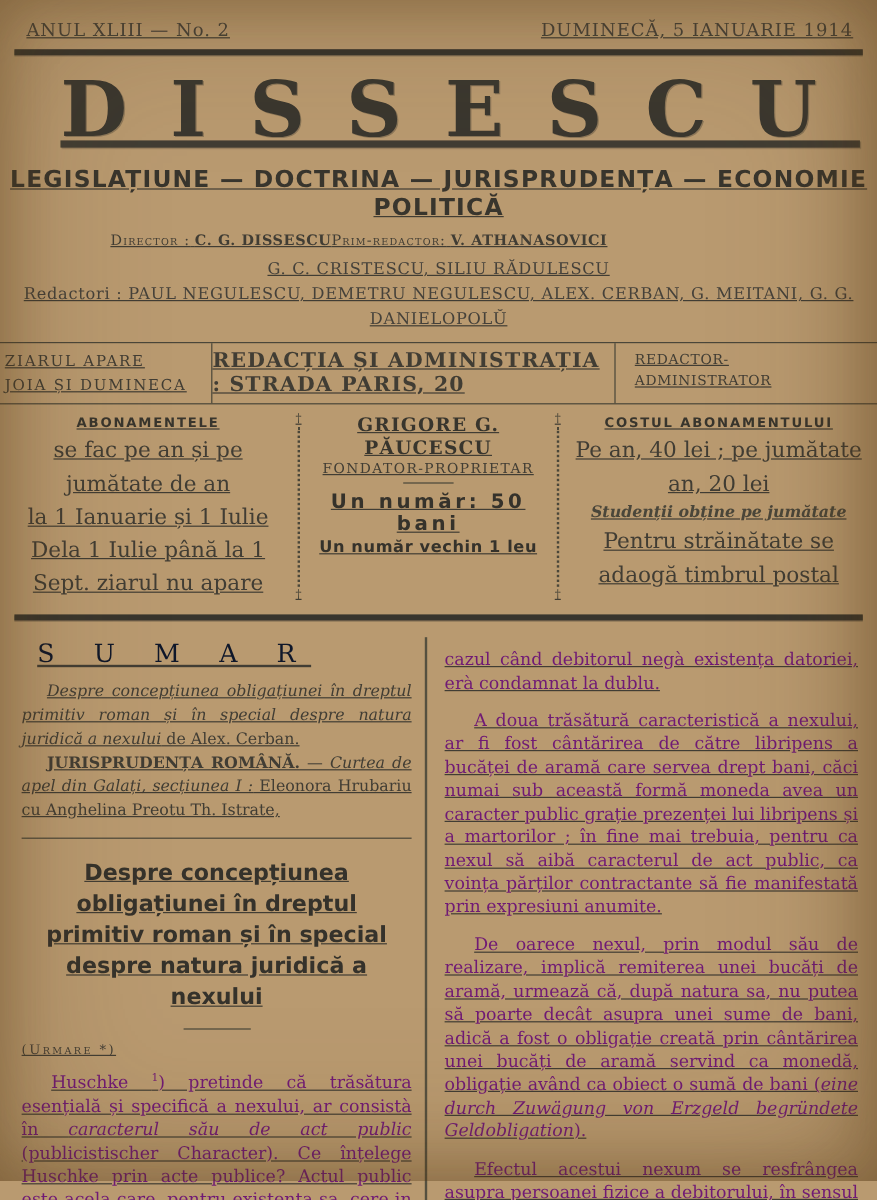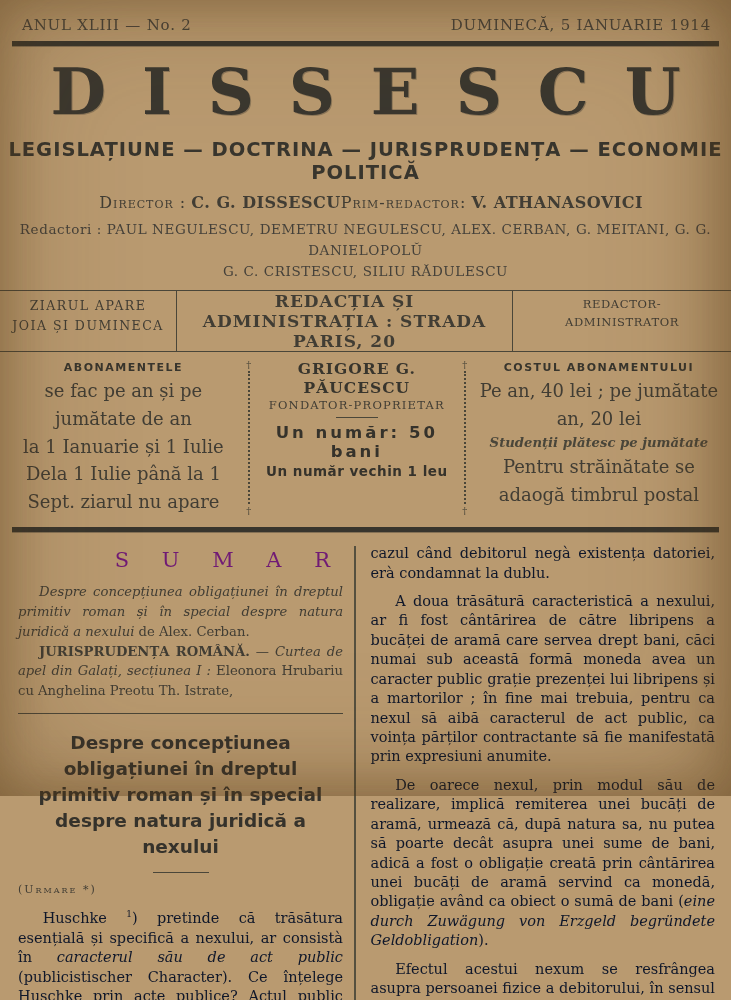--- a/index.html
+++ b/index.html
@@ -1,43 +1,44 @@
 <!DOCTYPE html>
 <html><head>
 <meta charset="utf-8">
 <style>
   html,body{margin:0;padding:0;}
   body{width:731px;height:1000px;overflow:hidden;background:#b99a70;}
   .page{
-    position:relative;width:731px;height:796px;box-sizing:border-box;
+    position:relative;width:731px;height:984px;box-sizing:border-box;
     background:radial-gradient(ellipse at 48% 38%, #decrcb 0%, #dcc19b 0%, #d8bb92 55%, #cfae82 88%, #c3a071 100%);
     color:#413d34;
     font-family:"DejaVu Serif", serif;
+    text-decoration:underline;
   }
   .page::after{
     content:"";position:absolute;inset:0;pointer-events:none;
     box-shadow:inset 0 0 130px rgba(92,62,25,.35), inset -16px -8px 55px rgba(80,50,15,.28), inset 10px 6px 40px rgba(90,60,20,.18);
   }
   
   .topbar{display:flex;justify-content:space-between;align-items:flex-end;padding:16px 20px 5px 22px;font-size:15px;letter-spacing:.8px;color:#46423a;}
   .rule-thick{height:5px;background:#38352d;margin:2px 12px 0;box-shadow:0 1px 0 rgba(56,53,45,.4);}
   
   .masthead-title{
     text-align:center;font-weight:bold;font-size:64px;line-height:1;
     letter-spacing:36px;text-indent:36px;margin:14px 0 0;color:#3a372f;
     text-shadow:1px 1px 0 rgba(58,55,47,.35);
   }
   .subtitle{text-align:center;font-family:"DejaVu Sans",sans-serif;font-weight:bold;font-size:19.5px;letter-spacing:1px;margin-top:14px;color:#38352d;}
-  .director-row{display:flex;justify-content:flex-end;padding:9px 88px 0 92px;font-size:16px;}
+  .director-row{display:flex;justify-content:flex-start;padding:9px 88px 0 92px;font-size:12px;}
   .sc{font-variant:small-caps;letter-spacing:1px;}
   .bname{font-weight:bold;letter-spacing:.5px;}
   .redactori{text-align:center;font-size:13.5px;line-height:1.55;margin-top:7px;letter-spacing:.6px;color:#45413a;}
   
   .band{margin:8px 0 0;}
-  .band-row1{display:flex;border-top:1.5px solid #4a4639;border-bottom:1.5px solid #4a4639;text-align:center;gap:19px;}
+  .band-row1{display:flex;border-top:1.5px solid #4a4639;border-bottom:1.5px solid #4a4639;text-align:left;}
   .cell-schedule{width:168px;border-right:1.5px solid #4a4639;padding:5px 4px;font-size:12.5px;letter-spacing:1.5px;line-height:1.6;}
   .cell-address{flex:1;display:flex;align-items:center;justify-content:center;font-weight:bold;font-size:17px;letter-spacing:1px;}
   .cell-admin{width:186px;border-left:1.5px solid #4a4639;padding:5px 16px;line-height:1.55;}
   .cell-admin .l1{font-size:11.5px;letter-spacing:.6px;}
   .cell-admin .l2{font-family:"DejaVu Sans",sans-serif;font-weight:bold;font-size:14px;letter-spacing:.5px;}
   .band-row2{display:flex;align-items:stretch;padding:7px 6px 9px 6px;}
   .cell2{text-align:center;}
   .cell-abon{flex:1.35;padding-top:2px;}
   .cell-founder{flex:1.15;}
   .cell-cost{flex:1.45;padding-top:2px;}
@@ -49,27 +50,27 @@
   .founder-rule{width:42px;border-top:1px solid #4a4639;margin:5px auto 5px;}
   .price1{font-family:"DejaVu Sans",sans-serif;font-weight:bold;font-size:16.5px;letter-spacing:3px;color:#35322b;}
   .price2{font-family:"DejaVu Sans",sans-serif;font-weight:bold;font-size:13.5px;letter-spacing:.5px;margin-top:2px;color:#35322b;}
   .orn-divider{width:16px;display:flex;flex-direction:column;align-items:center;font-size:10px;color:#4a4639;}
   .orn-divider .dotline{flex:1;width:0;border-left:2px dotted #4a4639;margin:1px 0;}
   
   .columns{display:flex;padding:12px 16px 0 18px;height:612px;box-sizing:content-box;}
   .col-left{width:336px;padding-right:11px;box-sizing:border-box;}
   .col-div{width:1.5px;background:#55503f;margin-top:2px;}
   .col-right{flex:1;padding-left:15px;box-sizing:border-box;}
-  .sumar-title{text-align:right;font-size:21px;letter-spacing:13px;text-indent:13px;margin:4px 0 10px;color:#701a75;}
+  .sumar-title{text-align:left;font-size:21px;letter-spacing:13px;text-indent:13px;margin:4px 0 10px;color:#0f172a;}
   .sumar-item{font-size:13.2px;line-height:1.5;text-align:justify;text-indent:1.6em;margin:0;}
   .sumar-hr{border:0;border-top:1.5px solid #4a4639;margin:12px 0 16px;}
   .article-title{font-family:"DejaVu Sans",sans-serif;font-weight:bold;font-size:18.5px;line-height:1.4;text-align:center;margin:0 2px;color:#35322b;}
   .title-rule{width:56px;border-top:1.5px solid #4a4639;margin:13px auto 10px;}
   .urmare{font-size:11px;letter-spacing:2px;margin-bottom:12px;font-variant:small-caps;}
-  .body-p{font-size:14.5px;line-height:1.34;text-align:justify;margin:0 0 9px;color:#0f172a;}
+  .body-p{font-size:14.5px;line-height:1.34;text-align:justify;margin:12px 0 9px;color:#701a75;}
   .indent{text-indent:1.7em;}
   .italic{font-style:italic;}
   .bold{font-weight:bold;}
   sup{font-size:.62em;}
 </style>
 </head>
 <body>
 
 <div class="page">
 
@@ -88,22 +89,22 @@
       <span class="sc">Director :</span>
       <span class="bname">C. G. DISSESCU</span>
     </span>
     <span>
       <span class="sc">Prim-redactor:</span>
       <span class="bname">V. ATHANASOVICI</span>
     </span>
   </div>
 
   <div class="redactori">
+    <div>G. C. CRISTESCU, SILIU RĂDULESCU</div>
     <div>Redactori :  PAUL NEGULESCU, DEMETRU NEGULESCU, ALEX. CERBAN, G. MEITANI, G. G. DANIELOPOLŬ</div>
-    <div>G. C. CRISTESCU, SILIU RĂDULESCU</div>
   </div>
 
   <div class="band">
     <div class="band-row1">
       <div class="cell-schedule">
         <div>ZIARUL APARE</div>
         <div>JOIA ȘI DUMINECA</div>
       </div>
       <div class="cell-address">REDACȚIA ȘI ADMINISTRAȚIA : STRADA PARIS, 20</div>
       <div class="cell-admin">
@@ -135,21 +136,21 @@
 
       <div class="orn-divider">
         <span>†</span>
         <span class="dotline"></span>
         <span>†</span>
       </div>
 
       <div class="cell2 cell-cost">
         <div class="cost-title">COSTUL ABONAMENTULUI</div>
         <div class="cost-line">Pe an, 40 lei ; pe jumătate an, 20 lei</div>
-        <div class="cost-italic">Studenții plătesc pe jumătate</div>
+        <div class="cost-italic">Studenții obține pe jumătate</div>
         <div class="cost-line">Pentru străinătate se adaogă timbrul postal</div>
       </div>
     </div>
   </div>
 
   <div class="rule-thick"></div>
 
   <div class="columns">
 
     <div class="col-left">

